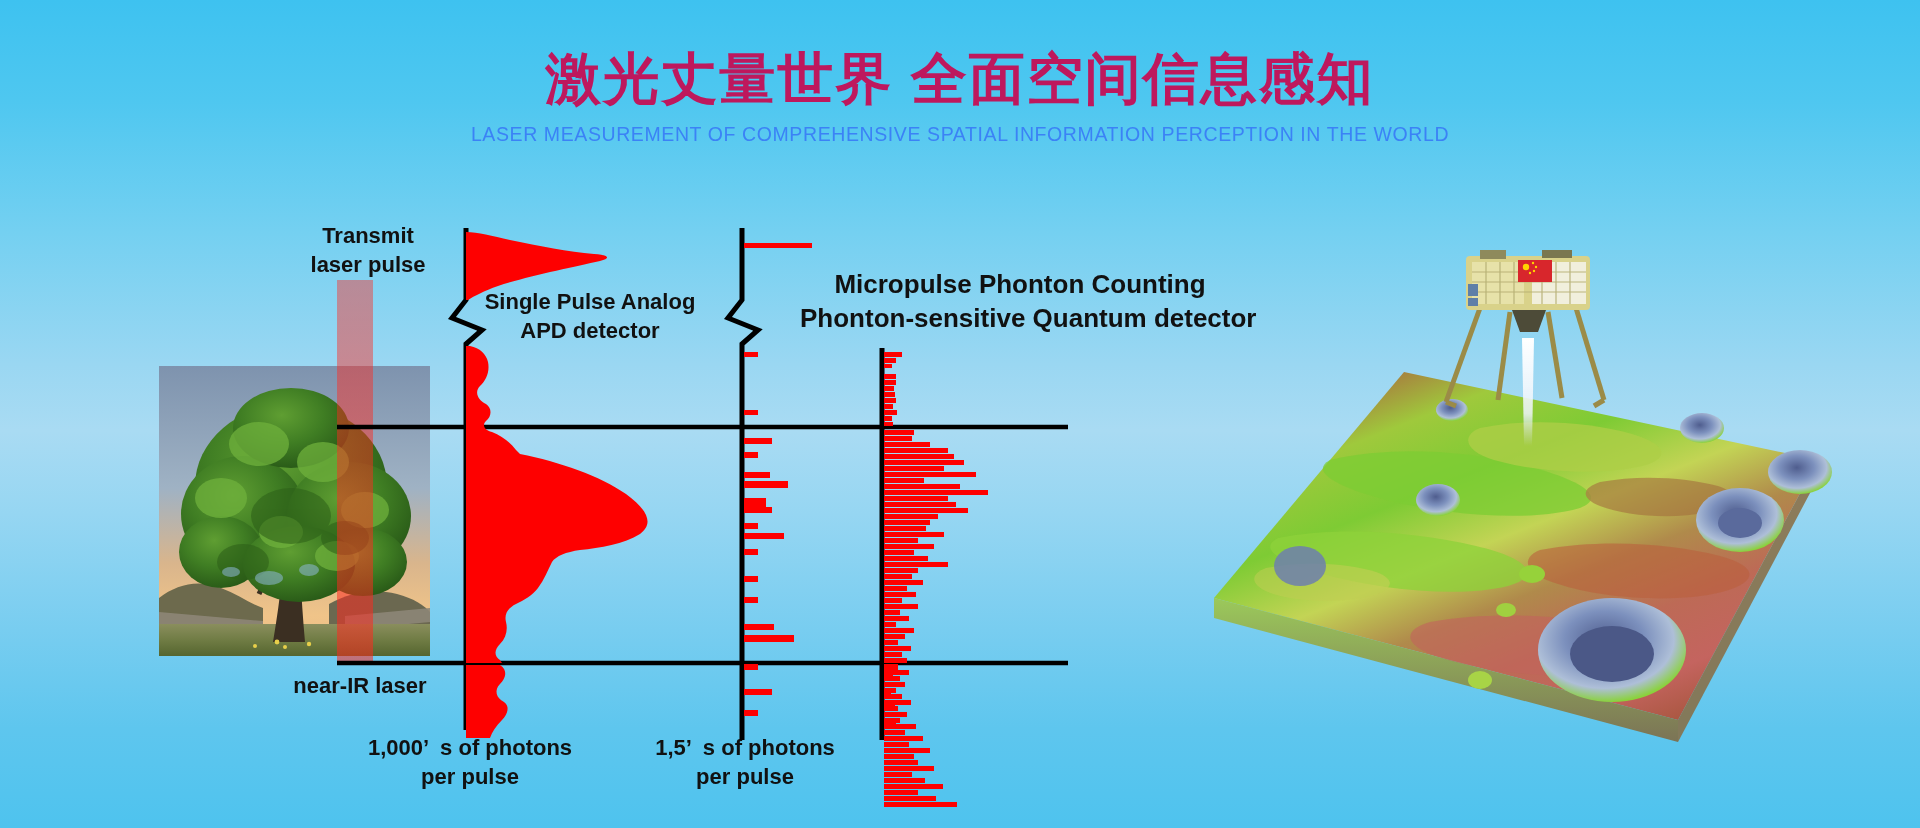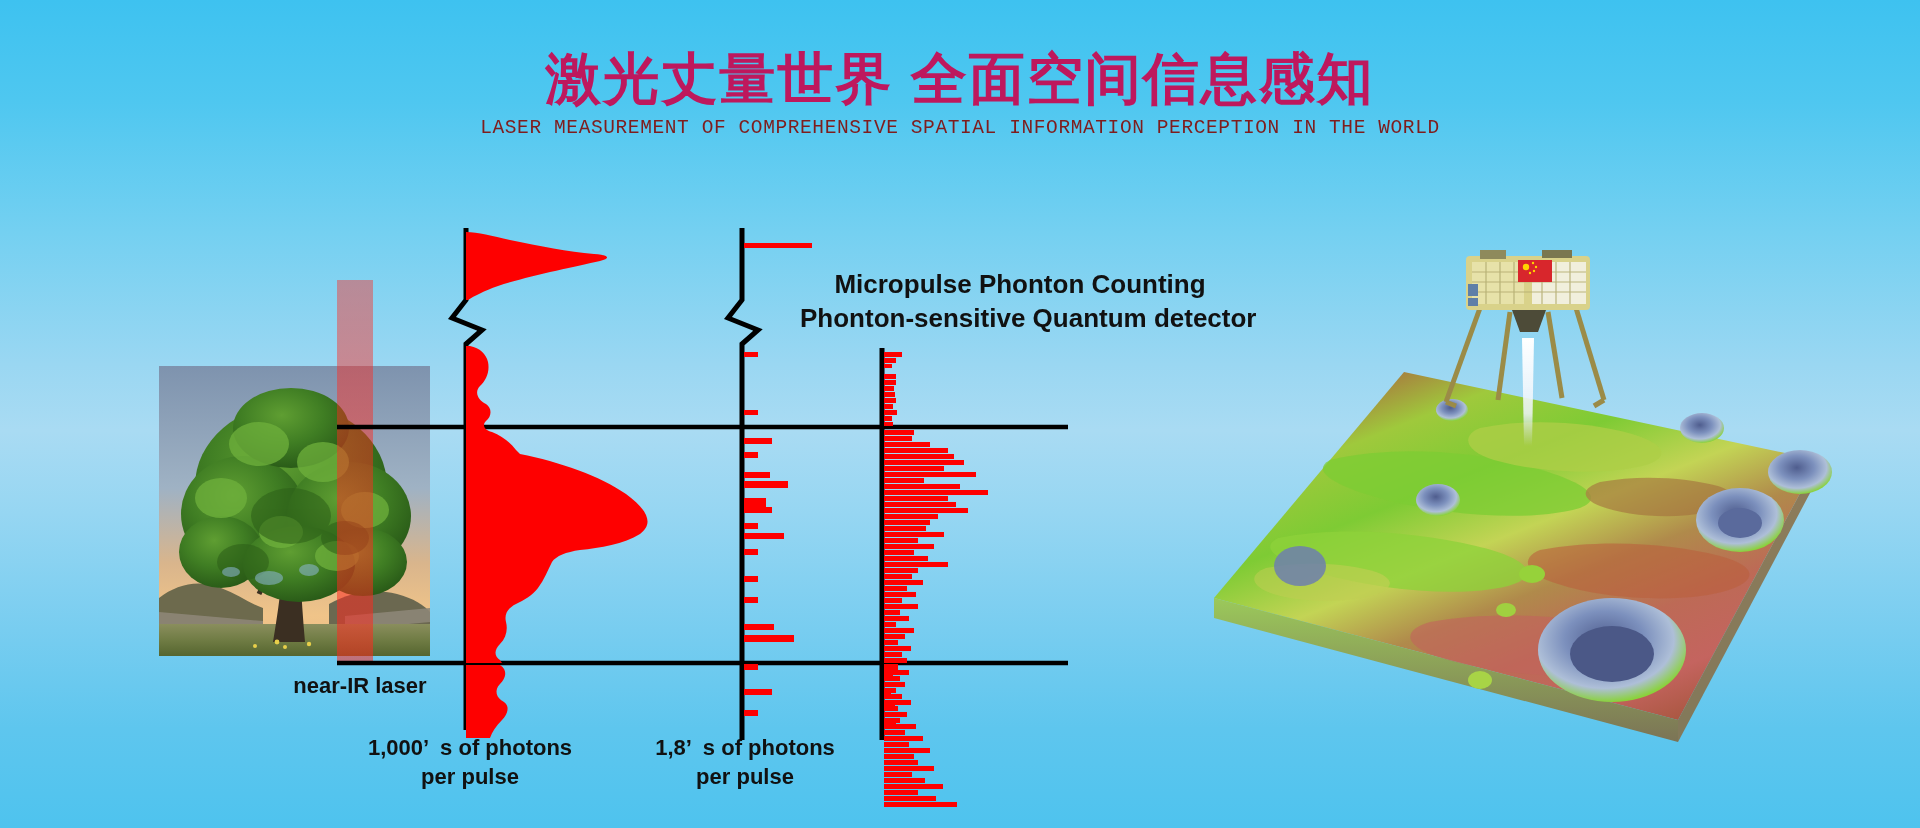--- a/index.html
+++ b/index.html
@@ -12,22 +12,22 @@
     position:relative;
   }
 
   
   .hdr { position:absolute; left:0; top:0; width:1920px; text-align:center; }
   .hdr-title {
     font-size:56px; font-weight:700; color:#be185d; letter-spacing:2px;
     margin-top:48px; line-height:1.12; white-space:pre;
   }
   .hdr-sub {
-    font-size:19.5px; color:#7f1d1d; letter-spacing:.6px;
-    margin-top:6px; font-weight:400;font-family:Liberation Mono, monospace;
+    font-size:19.5px; color:#3b82f6; letter-spacing:.6px;
+    margin-top:12px; font-weight:400;
   }
 
   
   .stage { position:absolute; left:0; top:0; width:1190px; height:828px; }
 
   
   .photo {
     position:absolute; left:159px; top:366px; width:271px; height:290px;
     overflow:hidden;
   }
@@ -141,27 +141,31 @@
         <circle cx="118" cy="276" r="2.4"></circle>
           <circle cx="126" cy="281" r="2"></circle>
         <circle cx="150" cy="278" r="2.2"></circle>
           <circle cx="96" cy="280" r="2"></circle>
       </g>
     </svg>
   </div>
 
   <div class="beam"></div>
 
+  <div class="label lbl-transmit">Transmit
+laser pulse</div>
   <div class="label lbl-nearir">near-IR laser</div>
+  <div class="label lbl-single">Single Pulse Analog
+APD detector</div>
   <div class="label lbl-micro">Micropulse Phonton Counting
 Phonton-sensitive Quantum detector</div>
 
   <div class="cap cap1">1,000’  s of photons
 per pulse</div>
-  <div class="cap cap2">1,8’  s of photons
+  <div class="cap cap2">1,5’  s of photons
 per pulse</div>
 
   <svg class="plots" viewBox="0 0 1190 828">
 
     <line x1="337" y1="427" x2="1068" y2="427" stroke="#000" stroke-width="4.5"></line>
     <line x1="337" y1="663" x2="1068" y2="663" stroke="#000" stroke-width="4.5"></line>
 
     <g>
 
       <path d="M466 228 L466 300 L452 318 L482 330 L466 344 L466 730" stroke="#000" stroke-width="5" fill="none" stroke-linejoin="miter"></path>

